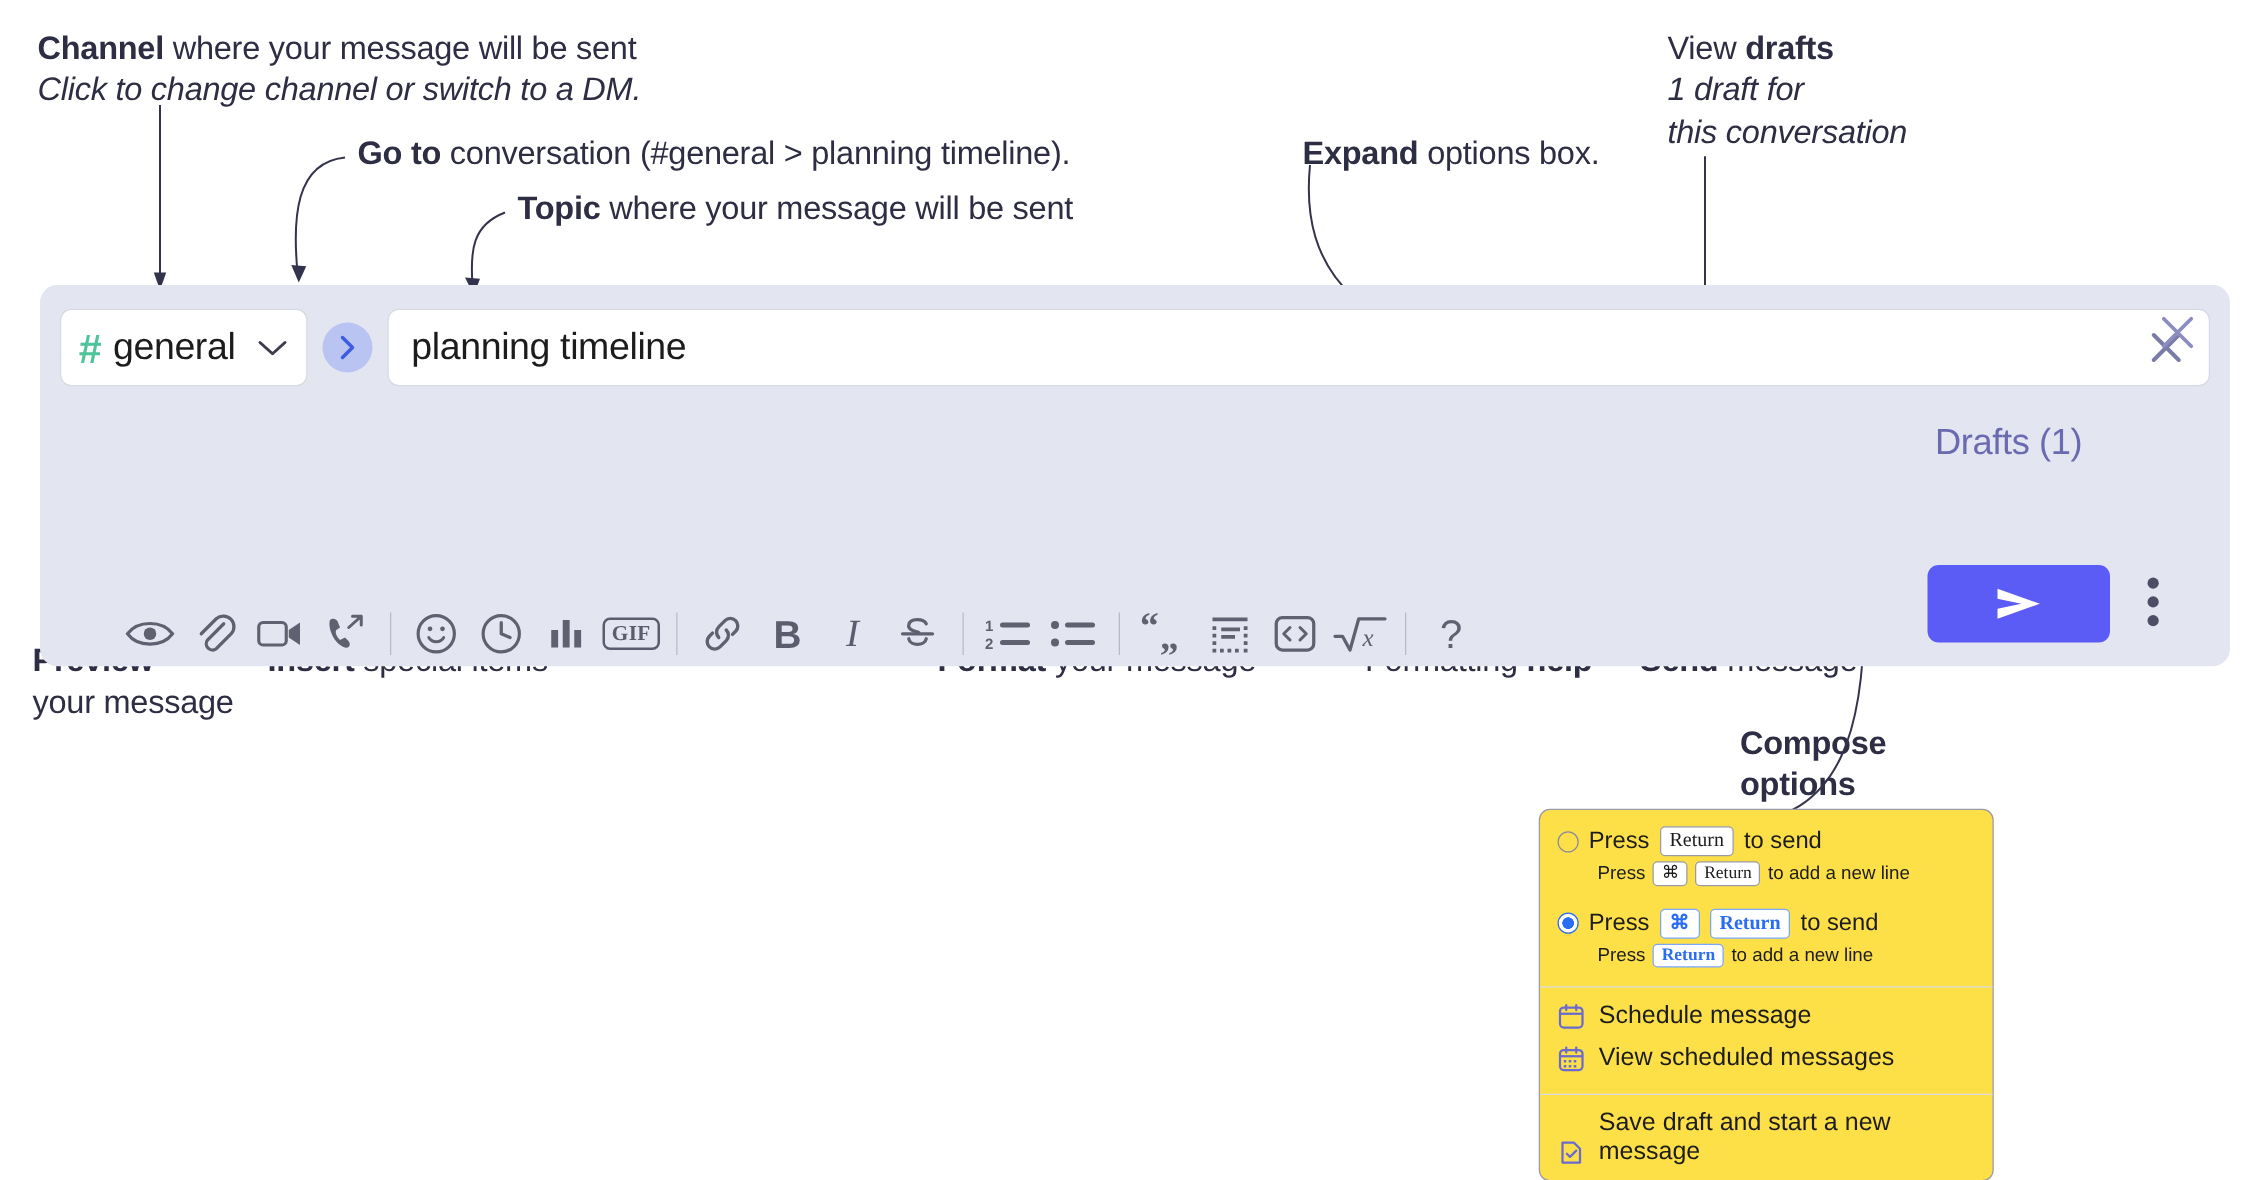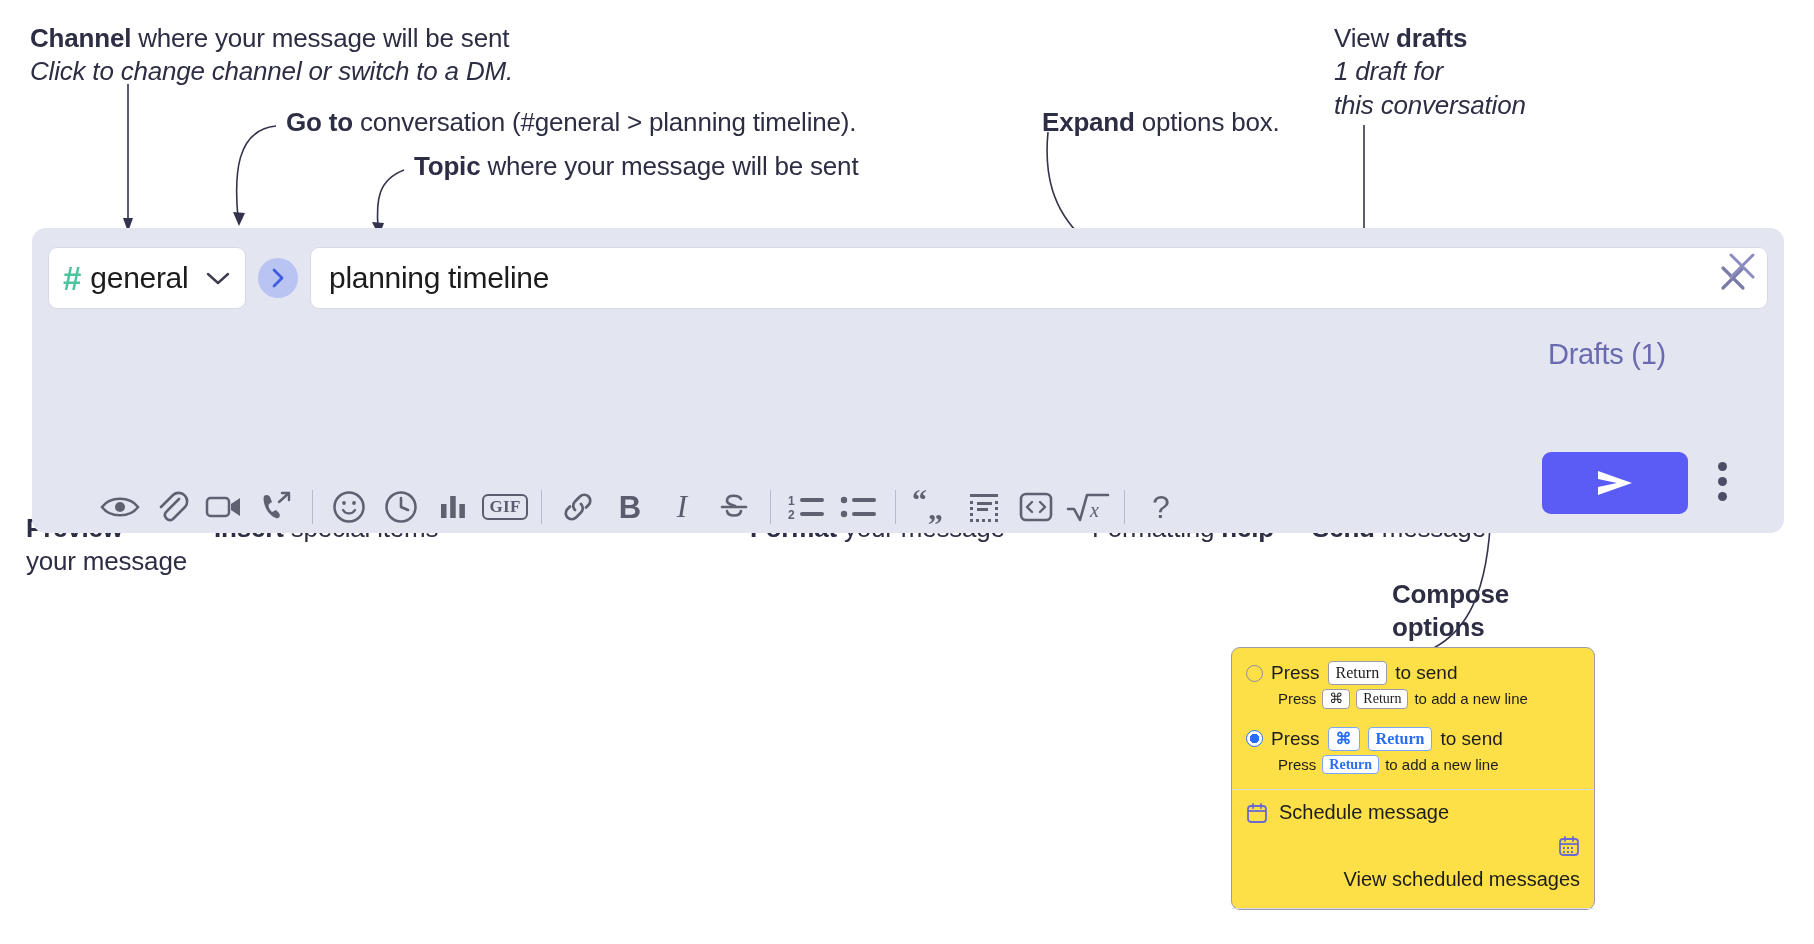--- a/index.html
+++ b/index.html
@@ -405,34 +405,43 @@
     <span>
       <svg width="22" height="22" viewBox="0 0 22 22">
           <rect x="2" y="4" width="18" height="16" rx="3" fill="none" stroke="#6a6ad0" stroke-width="1.8"></rect>
           <path d="M2 9 L20 9" stroke="#6a6ad0" stroke-width="1.8"></path>
           <path d="M7 2 L7 6 M15 2 L15 6" stroke="#6a6ad0" stroke-width="1.8" stroke-linecap="round"></path>
         </svg>
     </span>
     <span>Schedule message</span>
   </div>
 
-  <div class="mrow" style="padding-top:0;flex-direction:column;">
+  <div class="mrow" style="padding-top:0;">
     <span>
       <svg width="22" height="22" viewBox="0 0 22 22">
           <rect x="2" y="4" width="18" height="16" rx="3" fill="none" stroke="#6a6ad0" stroke-width="1.8"></rect>
           <path d="M2 9 L20 9" stroke="#6a6ad0" stroke-width="1.8"></path>
           <path d="M7 2 L7 6 M15 2 L15 6" stroke="#6a6ad0" stroke-width="1.8" stroke-linecap="round"></path>
           <g fill="#6a6ad0">
             <rect x="5" y="12" width="2" height="2"></rect>
             <rect x="9" y="12" width="2" height="2"></rect>
             <rect x="13" y="12" width="2" height="2"></rect>
             <rect x="5" y="16" width="2" height="2"></rect>
             <rect x="9" y="16" width="2" height="2"></rect>
             <rect x="13" y="16" width="2" height="2"></rect>
           </g>
         </svg>
     </span>
     <span>View scheduled messages</span>
   </div>
 
   <div class="msep"></div>
 
+  <div class="mrow">
+    <span>
+      <svg width="22" height="22" viewBox="0 0 22 22">
+          <path d="M4 3 L13 3 L18 8 L18 19 L4 19 Z" fill="none" stroke="#6a6ad0" stroke-width="1.8" stroke-linejoin="round"></path>
+          <path d="M7.5 12 L10 14.5 L15 9.5" fill="none" stroke="#6a6ad0" stroke-width="1.8" stroke-linecap="round" stroke-linejoin="round"></path>
+        </svg>
+    </span>
+    <span>Save draft and start a new message</span>
+  </div>
 </div>
 
 </body></html>

